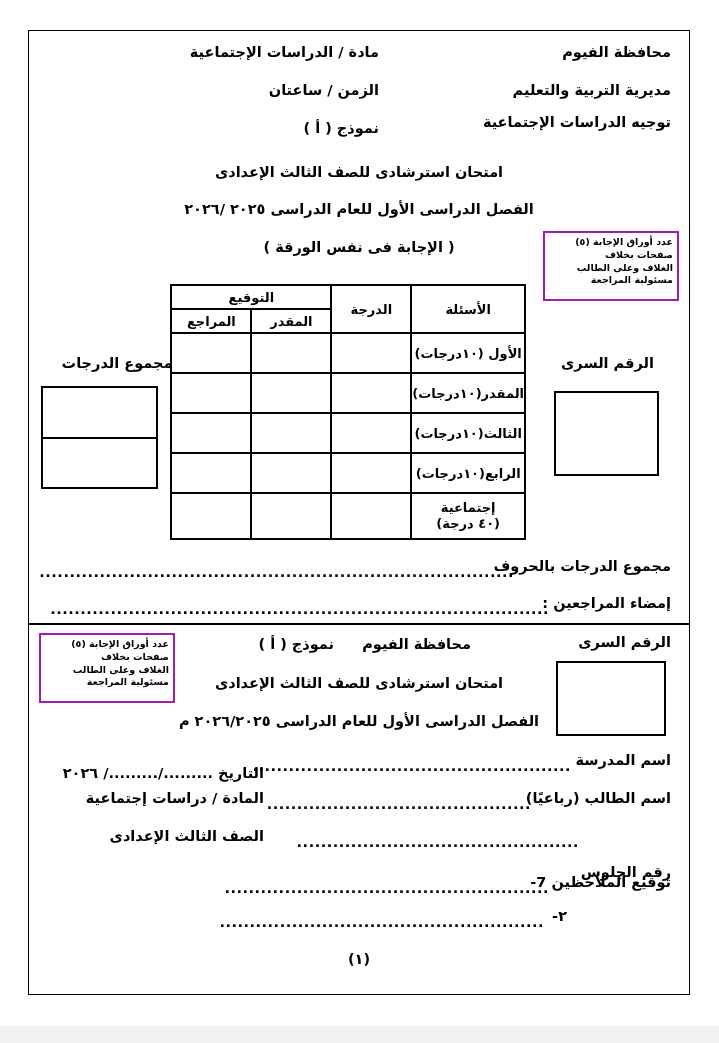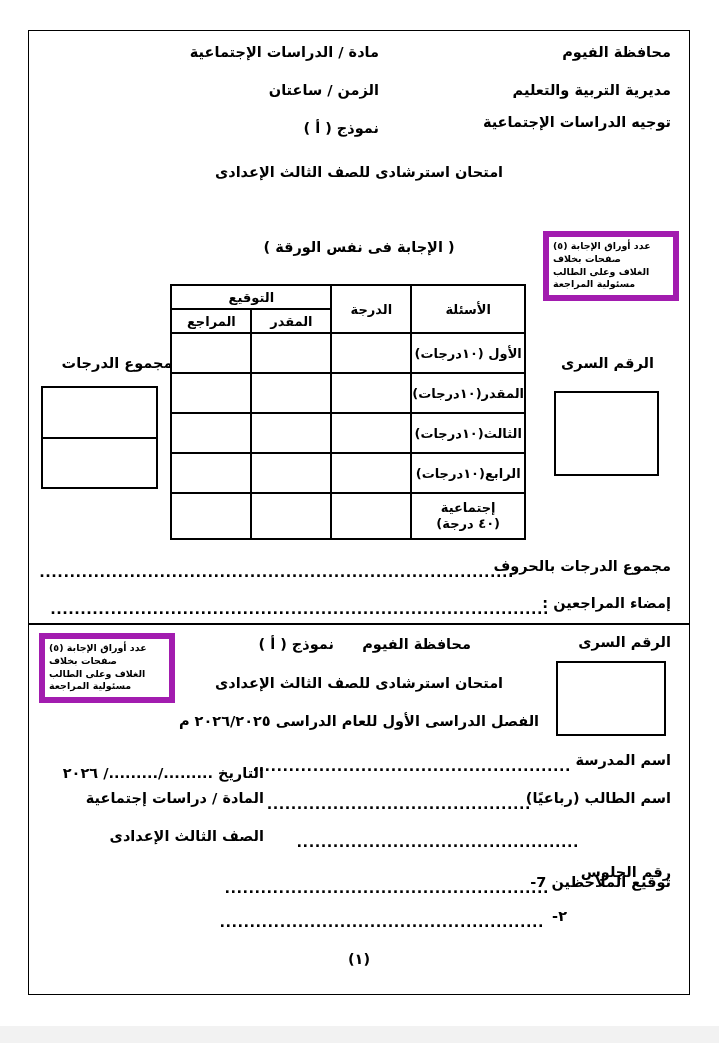--- a/index.html
+++ b/index.html
@@ -57,23 +57,23 @@
     left: 0;
     width: 100%;
     text-align: center;
     font-weight: bold;
     font-size: 14.5px;
     white-space: nowrap;
   }
   
   .note-box {
     position: absolute;
-    border: 6px solid #a21caf;
+    border: 2px solid #a21caf;
     box-sizing: border-box;
-    text-align: left;
+    text-align: right;
     font-size: 9.5px;
     font-weight: bold;
     line-height: 1.35;
     padding: 3px 4px 2px 4px;
   }
   .note-box div { white-space: nowrap; }
 
   
   .marks-table {
     position: absolute;
@@ -126,20 +126,21 @@
 
   <div class="t rt hdr-right" style="top:14px;">محافظة الفيوم</div>
   <div class="t rt hdr-right" style="top:52px;">مديرية التربية والتعليم</div>
   <div class="t rt hdr-right" style="top:84px;">توجيه الدراسات الإجتماعية</div>
 
   <div class="t rt hdr-left" style="top:14px;">مادة  / الدراسات الإجتماعية</div>
   <div class="t rt hdr-left" style="top:52px;">الزمن / ساعتان</div>
   <div class="t rt hdr-left" style="top:90px;">نموذج ( أ )</div>
 
   <div class="center-line" style="top:133px;">امتحان استرشادى للصف الثالث الإعدادى</div>
+  <div class="center-line" style="top:170px;">الفصل الدراسى الأول للعام الدراسى ٢٠٢٥ /٢٠٢٦</div>
   <div class="center-line" style="top:208px;">(   الإجابة فى نفس الورقة )</div>
 
   <div class="note-box" style="right:10px; top:200px; width:136px; height:70px;">
     <div>عدد أوراق الإجابة (٥)</div>
     <div>صفحات بخلاف</div>
     <div>الغلاف وعلى الطالب</div>
     <div>مسئولية المراجعة</div>
   </div>
 
   <div class="t ct" style="right:14px; top:325px; width:135px;">الرقم السرى</div>

